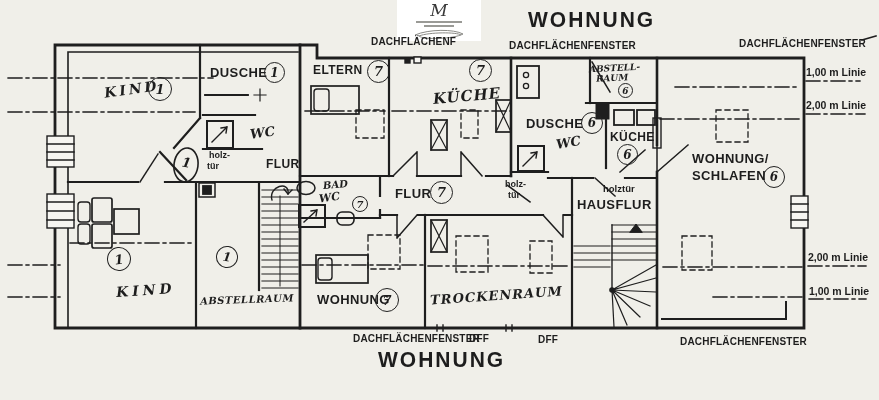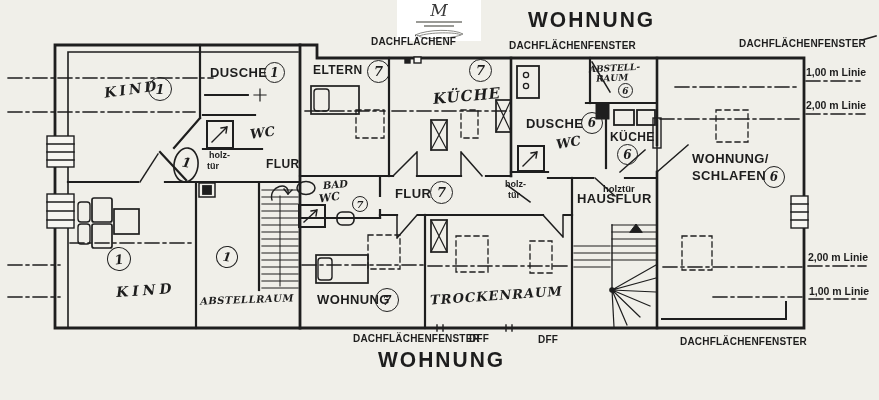--- a/index.html
+++ b/index.html
@@ -257,19 +257,19 @@
   <div class="lbl hw" style="left:556px;top:136px;font-size:13px;transform:rotate(-10deg)">WC</div>
 
   <div class="lbl hw" style="left:589px;top:64px;font-size:9px;transform:rotate(-3deg)">ABSTELL-</div>
   <div class="lbl hw" style="left:596px;top:74px;font-size:9px;transform:rotate(-3deg)">RAUM</div>
   <div class="circ" style="left:618px;top:83px;width:15px;height:15px;font-size:9px">6</div>
 
   <div class="lbl pr" style="left:610px;top:131px;font-size:12px">KÜCHE</div>
   <div class="circ" style="left:617px;top:144px;width:21px;height:21px;font-size:12px">6</div>
 
   <div class="lbl" style="left:603px;top:184px;font-size:9.5px;font-weight:700">holztür</div>
-  <div class="lbl pr" style="left:577px;top:192px;font-size:13px">HAUSFLUR</div>
+  <div class="lbl pr" style="left:577px;top:198px;font-size:13px">HAUSFLUR</div>
 
   <div class="lbl pr" style="left:692px;top:152px;font-size:13px">WOHNUNG/</div>
   <div class="lbl pr" style="left:692px;top:169px;font-size:13px">SCHLAFEN</div>
   <div class="circ" style="left:763px;top:166px;width:22px;height:22px;font-size:12px">6</div>
 
 </div>
 
 </body></html>

